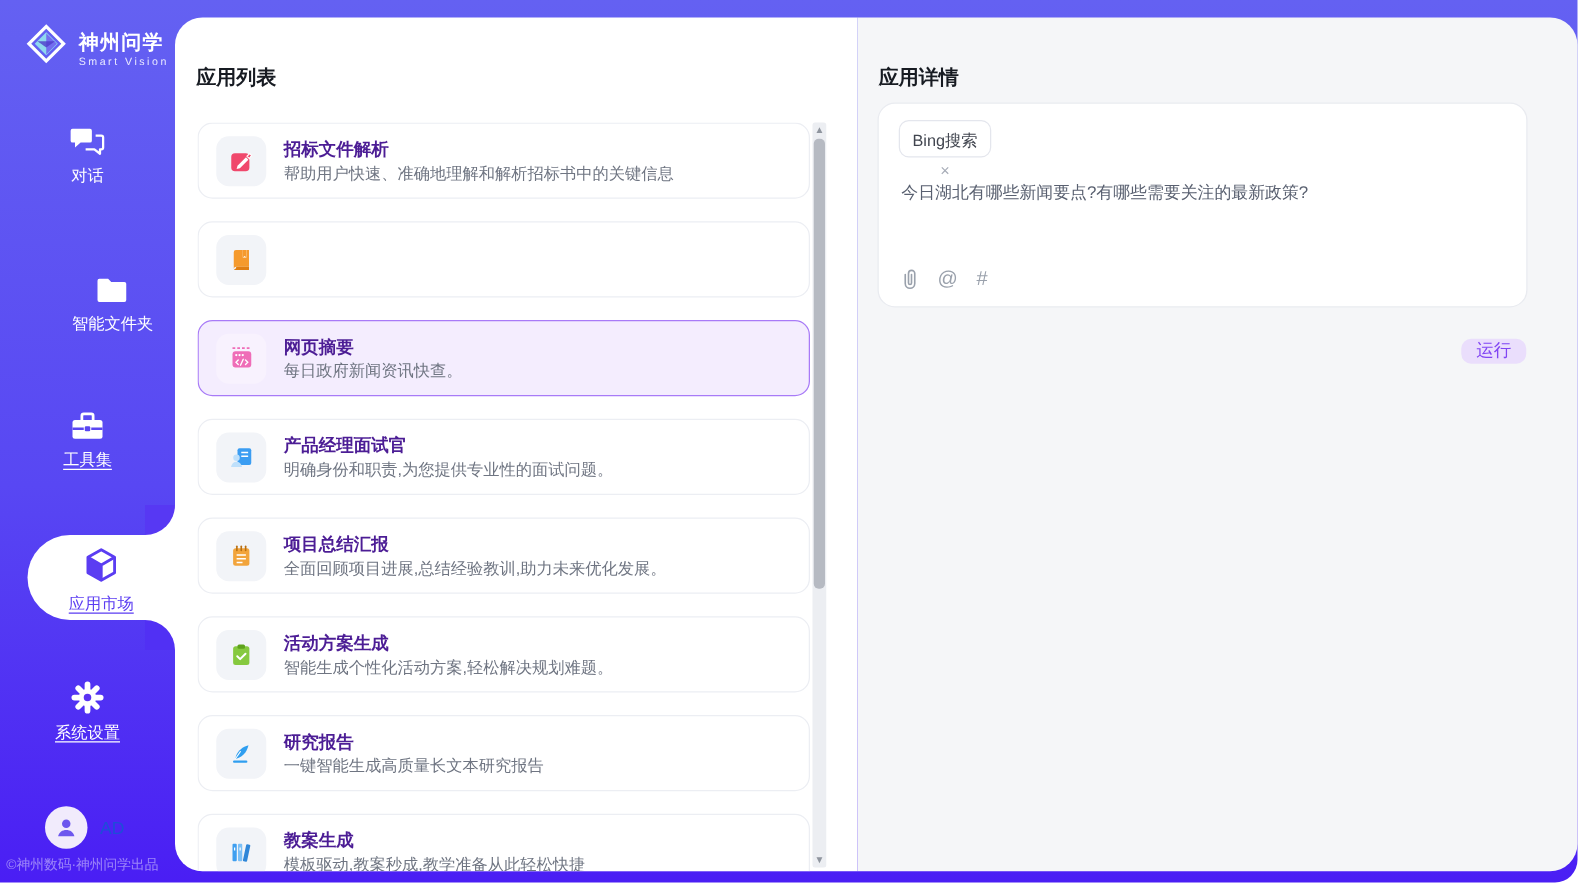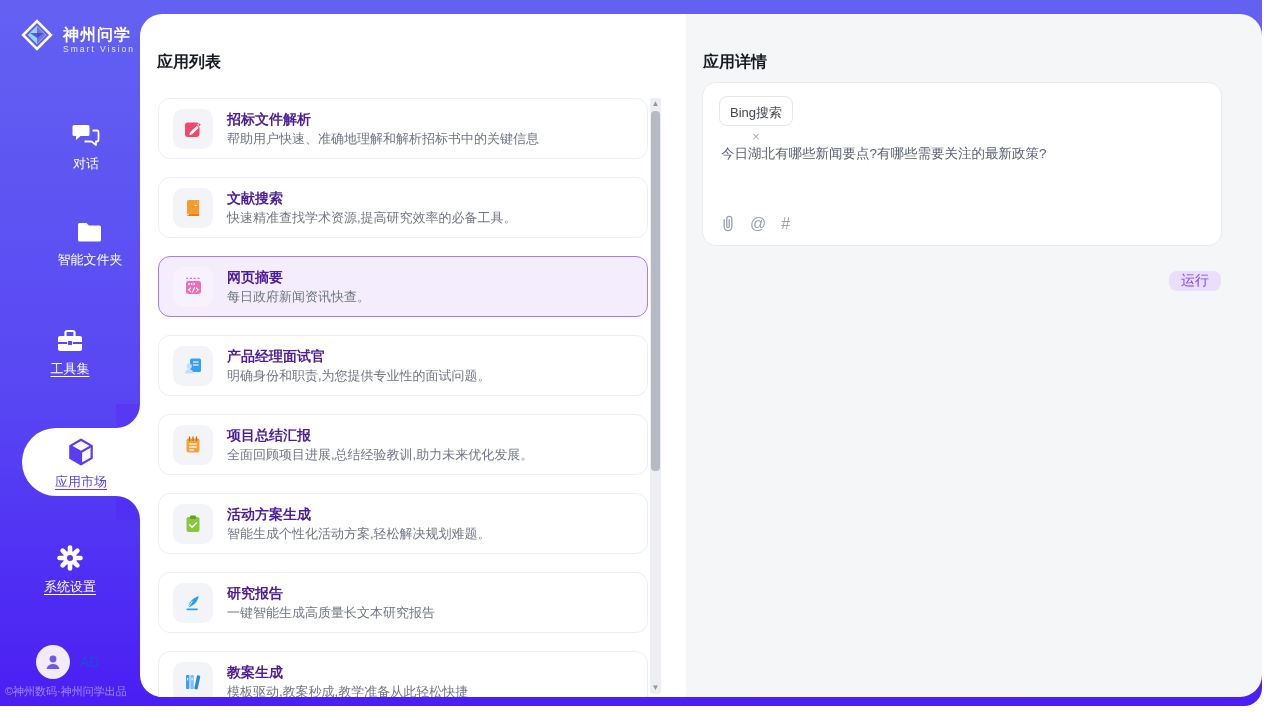--- a/index.html
+++ b/index.html
@@ -89,21 +89,21 @@
         <rect x="11.5" y="11.5" width="13" height="13" transform="rotate(45 18 18)" fill="#8fd8ee"></rect>
         <path d="M18 9.5 L26.5 18 L18 26.5 Z" fill="#6f5bf0" opacity="0.85"></path>
         <path d="M11 16 L25 16 L18 21 Z" fill="#4d3bc9" opacity="0.8"></path>
       </svg>
       <div class="logo-text">
         <div class="cn">神州问学</div>
         <div class="en">Smart Vision</div>
       </div>
     </div>
 
-    <div class="nav-item" style="top:122px;margin-left:16px;">
+    <div class="nav-item" style="top:100px;">
       <svg class="nicon" width="30" height="28" viewBox="0 0 30 28">
         <path d="M3 3h14a1.5 1.5 0 011.5 1.5v8a1.5 1.5 0 01-1.5 1.5H9.5L5 18v-4H3a1.5 1.5 0 01-1.5-1.5v-8A1.5 1.5 0 013 3z" fill="#ffffff"></path>
         <path d="M21.5 8.5h4.5a1.5 1.5 0 011.5 1.5v8a1.5 1.5 0 01-1.5 1.5h-1v3.5l-4.5-3.5h-7" fill="none" stroke="#ffffff" stroke-width="1.8" stroke-linejoin="round"></path>
       </svg>
       <span class="nav-label">对话</span>
     </div>
 
     <div class="nav-item" style="top:220px;padding-left:40px;">
       <svg class="nicon" width="30" height="26" viewBox="0 0 30 26">
         <path d="M3 4.5a1.5 1.5 0 011.5-1.5h7l2.5 2.5h10.5A1.5 1.5 0 0126 7v13a1.5 1.5 0 01-1.5 1.5h-20A1.5 1.5 0 013 20z" fill="#ffffff"></path>
@@ -189,24 +189,20 @@
 
       <div class="card">
         <div class="icon-box">
           <svg width="20" height="20" viewBox="0 0 20 20">
             <path d="M4 3.8A1.8 1.8 0 015.8 2h10.4v13.4H6a2 2 0 00-2 2z" fill="#f59a2d"></path>
             <path d="M4 17.4a2 2 0 002-2h10.2v2.6H5.8A1.8 1.8 0 014 17.4z" fill="#e07f13"></path>
             <rect x="11.2" y="2" width="3" height="6" fill="#ffffff"></rect>
             <path d="M11.2 8l1.5-1.3L14.2 8V2h-3z" fill="#f59a2d"></path>
           </svg>
         </div>
-        <div>
-          <div class="card-title">文献搜索</div>
-          <div class="card-desc">快速精准查找学术资源,提高研究效率的必备工具。</div>
-        </div>
       </div>
 
       <div class="card selected">
         <div class="icon-box">
           <svg width="21" height="21" viewBox="0 0 21 21">
             <line x1="3" y1="2.4" x2="18" y2="2.4" stroke="#ef6db8" stroke-width="1.4" stroke-dasharray="2.2 1.6"></line>
             <rect x="3" y="5" width="15" height="13" rx="2.4" fill="#ef6db8"></rect>
             <circle cx="6" cy="8" r="0.9" fill="#ffffff"></circle>
               <circle cx="8.6" cy="8" r="0.9" fill="#ffffff"></circle>
               <circle cx="11.2" cy="8" r="0.9" fill="#ffffff"></circle>

